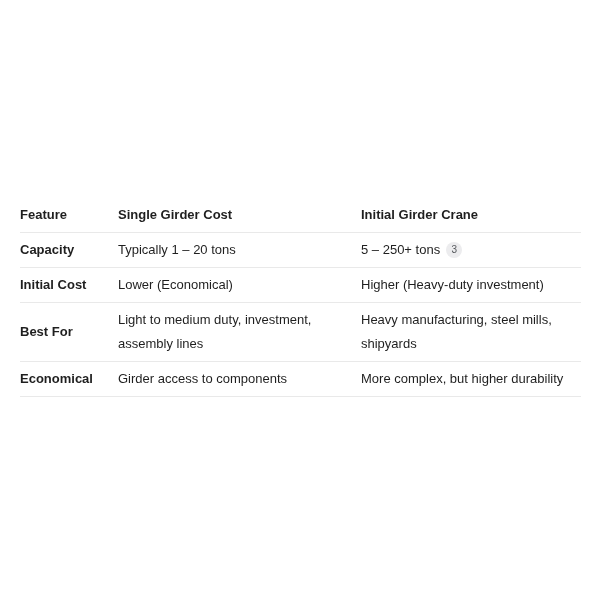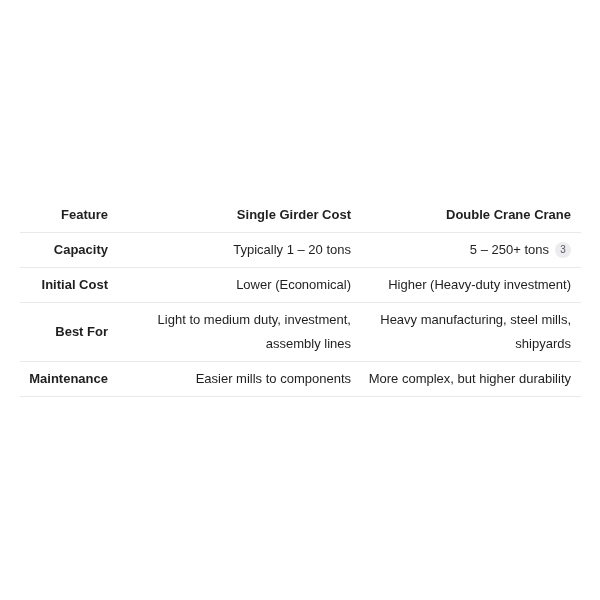--- a/index.html
+++ b/index.html
@@ -26,21 +26,21 @@
     width: 561px;
     border-collapse: collapse;
     table-layout: fixed;
     font-size: 13px;
     line-height: 24px;
   }
   .compare-table col.c1 { width: 98px; }
   .compare-table col.c2 { width: 243px; }
   .compare-table col.c3 { width: 220px; }
   .compare-table th, .compare-table td {
-    text-align: right;
+    text-align: left;
     vertical-align: middle;
     padding: 5px 10px 5px 0;
     border-bottom: 1px solid #e9e9e9;
     font-weight: 400;
     color: #1f1f1f;
   }
   .compare-table th {
     font-weight: 700;
   }
   .compare-table td.feature-cell {
@@ -70,39 +70,39 @@
   <table class="compare-table">
     <colgroup>
       <col class="c1">
         <col class="c2">
         <col class="c3">
     </colgroup>
     <thead>
       <tr>
         <th>Feature</th>
         <th>Single Girder Cost</th>
-        <th>Double Crane Crane</th>
+        <th>Initial Girder Crane</th>
       </tr>
     </thead>
     <tbody>
       <tr>
         <td class="feature-cell">Capacity</td>
         <td>Typically 1 – 20 tons</td>
         <td><span>5 – 250+ tons</span><span class="citation-badge">3</span></td>
       </tr>
       <tr>
         <td class="feature-cell">Initial Cost</td>
         <td>Lower (Economical)</td>
         <td>Higher (Heavy-duty investment)</td>
       </tr>
       <tr>
         <td class="feature-cell">Best For</td>
         <td>Light to medium duty, investment, assembly lines</td>
         <td>Heavy manufacturing, steel mills, shipyards</td>
       </tr>
       <tr>
-        <td class="feature-cell">Maintenance</td>
-        <td>Easier mills to components</td>
+        <td class="feature-cell">Economical</td>
+        <td>Girder access to components</td>
         <td>More complex, but higher durability</td>
       </tr>
     </tbody>
   </table>
 </div>
 
 </body></html>

